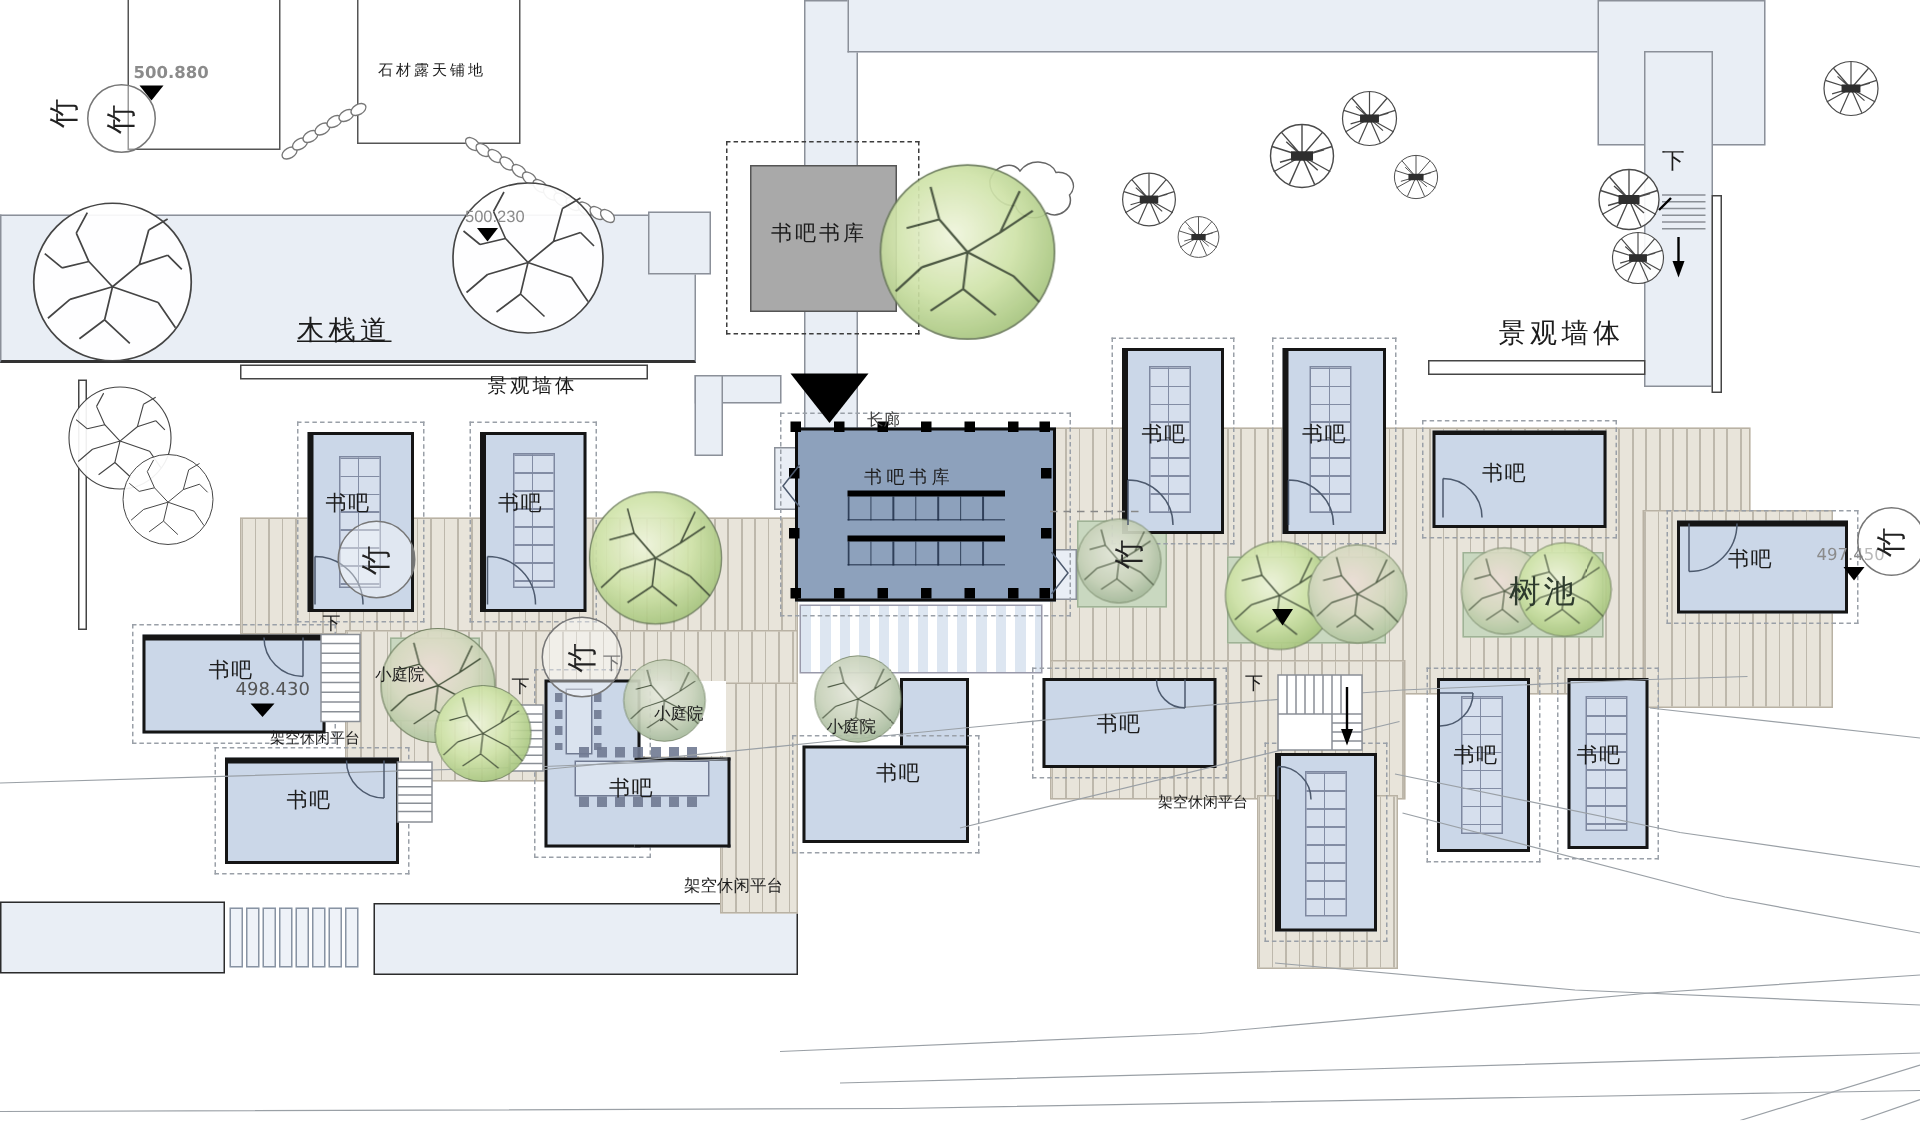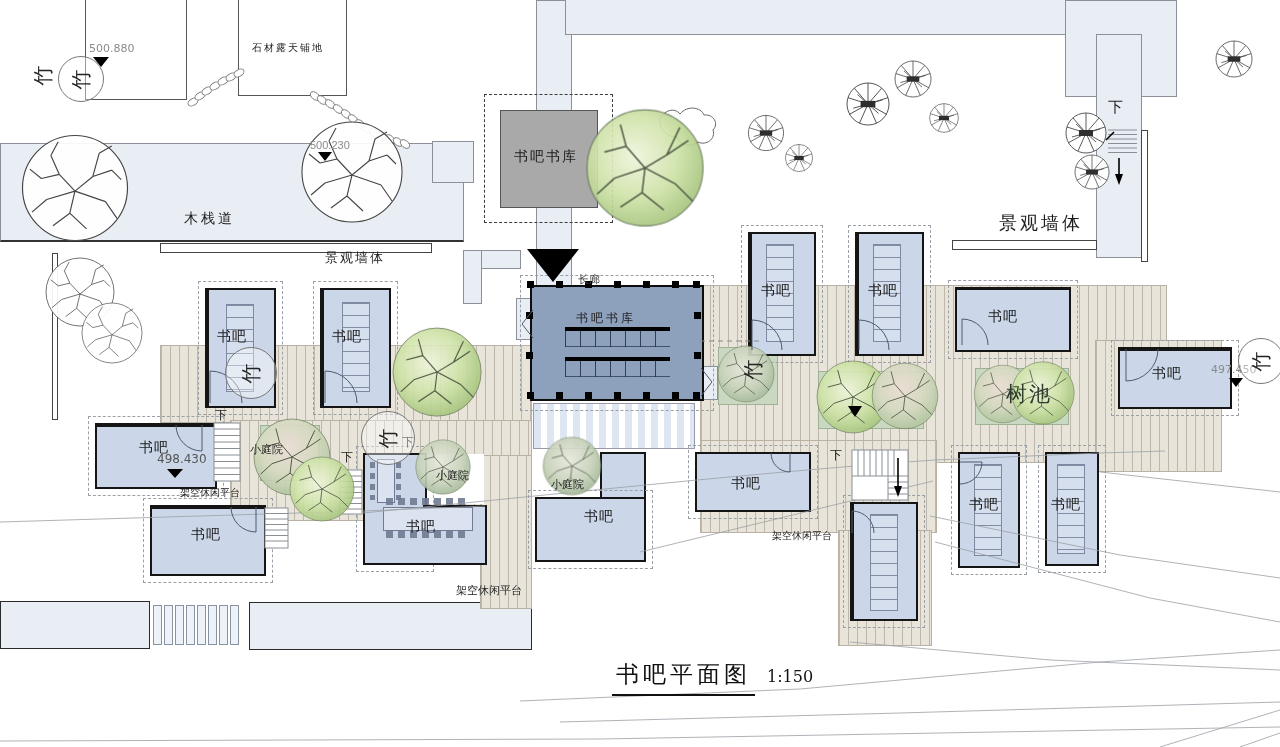--- a/index.html
+++ b/index.html
@@ -307,21 +307,21 @@
     <g fill="#000">
       <polygon points="93,57 109,57 101,67"></polygon>
       <polygon points="318,152 332,152 325,161"></polygon>
       <polygon points="167,469 183,469 175,478"></polygon>
       <polygon points="1229,378 1243,378 1236,387"></polygon>
       <polygon points="848,406 862,406 855,417"></polygon>
       <polygon points="527,249 579,249 553,282"></polygon>
     </g>
   </svg>
 
-  <div class="lbl" style="left:184px;top:211px;font-size:14px;letter-spacing:3px;">木栈道</div>
+  <div class="lbl" style="left:198px;top:211px;font-size:18px;letter-spacing:3px;text-decoration:underline;">木栈道</div>
   <div class="lbl" style="left:252px;top:42px;font-size:10px;letter-spacing:2px;">石材露天铺地</div>
   <div class="lbl" style="left:514px;top:149px;font-size:14px;letter-spacing:2px;">书吧书库</div>
   <div class="lbl" style="left:578px;top:274px;font-size:11px;color:#444;">长廊</div>
   <div class="lbl" style="left:576px;top:312px;font-size:12px;letter-spacing:3px;">书吧书库</div>
   <div class="lbl" style="left:325px;top:251px;font-size:13px;letter-spacing:2px;">景观墙体</div>
   <div class="lbl" style="left:999px;top:213px;font-size:18px;letter-spacing:3px;">景观墙体</div>
   <div class="lbl" style="left:1006px;top:383px;font-size:21px;letter-spacing:2px;color:#2e3b2e;">树池</div>
 
   <div class="lbl" style="left:180px;top:487px;font-size:10px;">架空休闲平台</div>
   <div class="lbl" style="left:456px;top:585px;font-size:11px;">架空休闲平台</div>
@@ -344,21 +344,21 @@
   <div class="lbl" style="left:988px;top:309px;font-size:14px;letter-spacing:1px;">书吧</div>
   <div class="lbl" style="left:1152px;top:366px;font-size:14px;letter-spacing:1px;">书吧</div>
   <div class="lbl" style="left:139px;top:440px;font-size:14px;letter-spacing:1px;">书吧</div>
   <div class="lbl" style="left:406px;top:519px;font-size:14px;letter-spacing:1px;">书吧</div>
   <div class="lbl" style="left:584px;top:509px;font-size:14px;letter-spacing:1px;">书吧</div>
   <div class="lbl" style="left:191px;top:527px;font-size:14px;letter-spacing:1px;">书吧</div>
   <div class="lbl" style="left:731px;top:476px;font-size:14px;letter-spacing:1px;">书吧</div>
   <div class="lbl" style="left:969px;top:497px;font-size:14px;letter-spacing:1px;">书吧</div>
   <div class="lbl" style="left:1051px;top:497px;font-size:14px;letter-spacing:1px;">书吧</div>
 
-  <div class="lbl gray" style="left:89px;top:43px;font-size:11px;font-family:'DejaVu Sans',sans-serif;">500.880</div>
+  <div class="lbl gray" style="left:89px;top:43px;font-size:11px;font-family:'DejaVu Sans',sans-serif;font-weight:bold;">500.880</div>
   <div class="lbl gray" style="left:310px;top:139px;font-size:11px;font-family:Liberation Sans, sans-serif;">500.230</div>
   <div class="lbl" style="left:157px;top:453px;font-size:12px;color:#555;font-family:'DejaVu Sans',sans-serif;">498.430</div>
   <div class="lbl gray" style="left:1211px;top:364px;font-size:11px;font-family:'DejaVu Sans',sans-serif;">497.450</div>
 
   <div class="bamb" style="left:26px;top:58px;width:34px;height:34px;">
       <span>竹</span>
     </div>
   <div class="bamb circ" style="left:58px;top:56px;width:44px;height:44px;">
       <span>竹</span>
     </div>
@@ -368,18 +368,14 @@
   <div class="bamb circ" style="left:361px;top:411px;width:52px;height:52px;">
       <span>竹</span>
     </div>
   <div class="bamb" style="left:734px;top:350px;width:38px;height:38px;">
       <span>竹</span>
     </div>
   <div class="bamb circ" style="left:1238px;top:338px;width:44px;height:44px;">
       <span>竹</span>
     </div>
 
-  <div class="title-row" style="left:612px;top:659px;">
-    <span class="title-main">书吧平面图</span>
-    <span class="title-scale">1:150</span>
-  </div>
 
 </div>
 
 </body></html>

